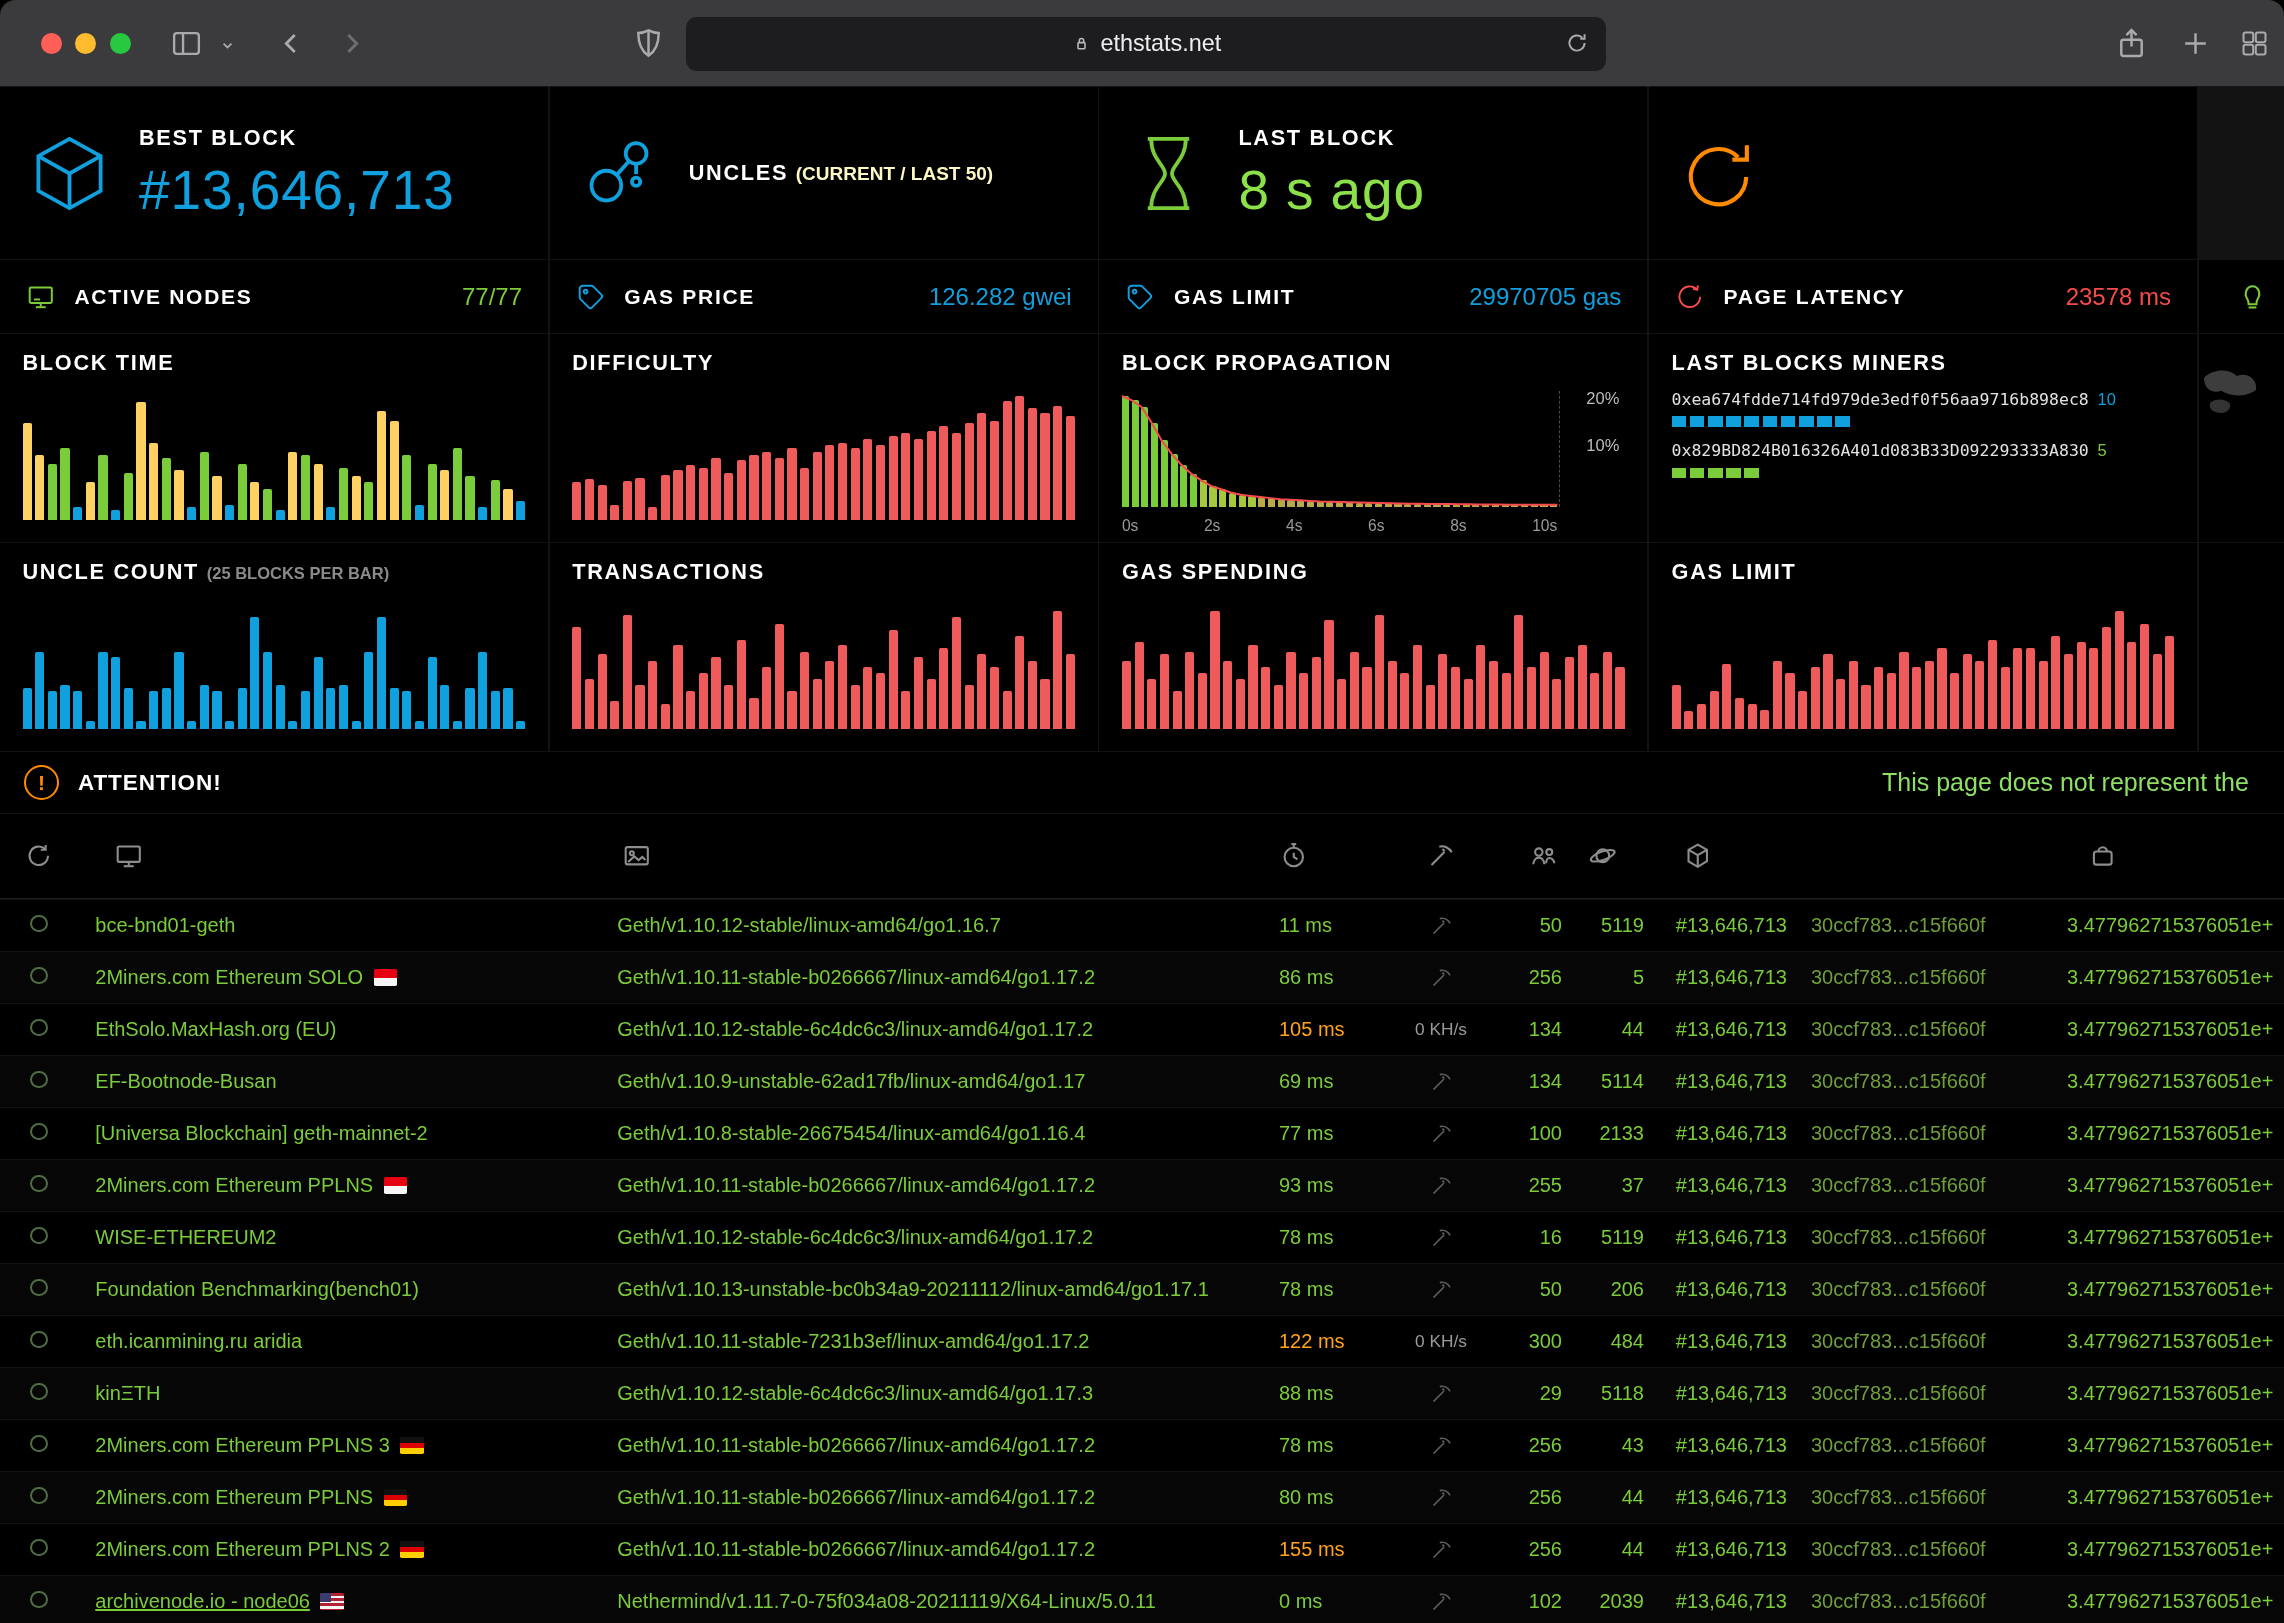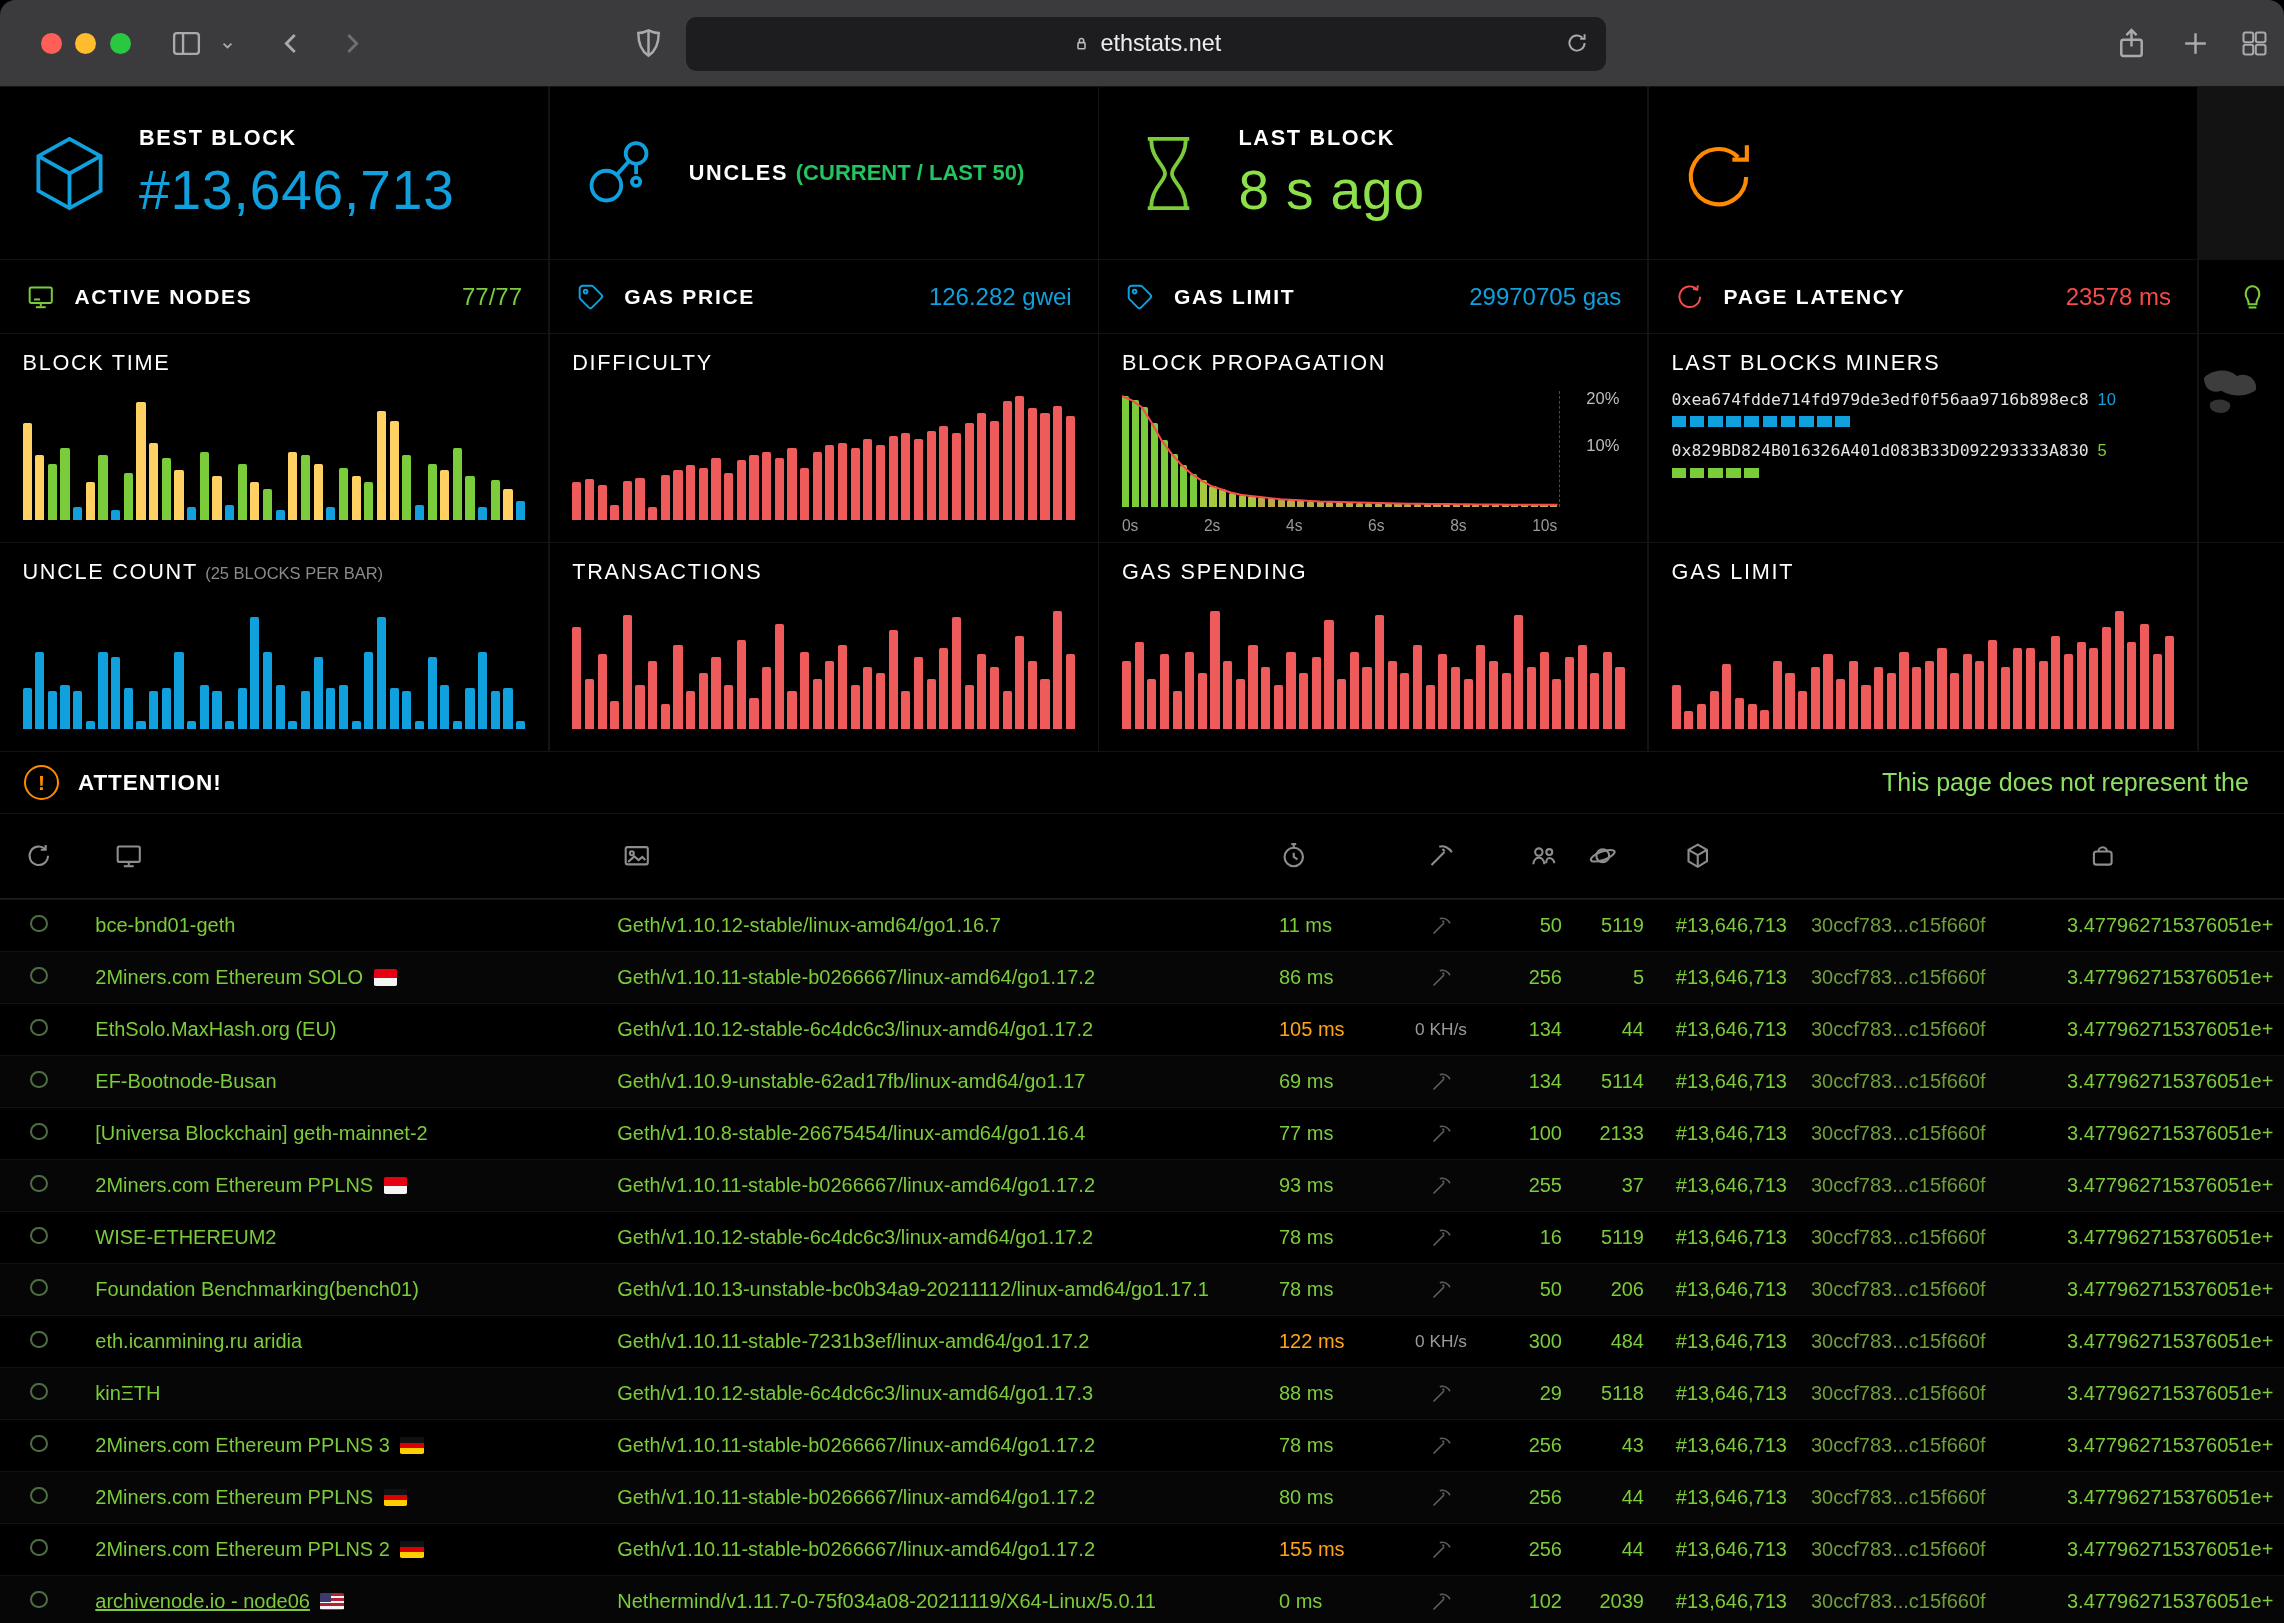--- a/index.html
+++ b/index.html
@@ -16,30 +16,30 @@
   .urlbar .lock{position:static;margin-right:8.7px;color:#b9b9be}
   .urlbar .reload{right:15.6px;top:13px;position:absolute}
 
   
   .grid5{display:grid;grid-template-columns:repeat(5,548px);column-gap:1.7px;background:#131313;width:2747px;border-bottom:1.7px solid #131313}
   .panel{background:#000;position:relative;overflow:hidden}
 
   .row-cards .panel{height:172px;display:flex;align-items:center}
   .bigicon{width:139px;display:flex;justify-content:center;flex:none}
   .biglabel{font-size:21.7px;font-weight:bold;letter-spacing:1.7px;color:#fff;white-space:nowrap}
-  .biglabel .sub{font-size:22px;color:#22c55e;letter-spacing:0;font-weight:bold}
+  .biglabel .sub{font-size:19px;color:#fef9c3;letter-spacing:0;font-weight:bold}
   .bigvalue{font-size:55px;margin-top:7px;letter-spacing:0.9px}
   .v-blue{color:#10a0de}.v-green{color:#8ce14b}.v-yellow{color:#ffd162}.v-red{color:#f74b4b}
 
   .row-stats .panel{height:73px;display:flex;align-items:center;padding:0 26px;gap:19px}
   .statlabel{font-size:21px;font-weight:bold;letter-spacing:1.7px;color:#fff;white-space:nowrap}
   .statvalue{margin-left:auto;font-size:24px;white-space:nowrap}
 
   .row-charts .panel{height:208px;padding:15.6px 22.5px}
-  .charttitle{font-size:21.7px;font-weight:normal;letter-spacing:1.7px;color:#fff;white-space:nowrap}
+  .charttitle{font-size:21.7px;font-weight:bold;letter-spacing:1.7px;color:#fff;white-space:nowrap}
   .charttitle .sub{font-size:16.5px;color:#8b8b8b;letter-spacing:0}
   .bars{position:absolute;left:22.5px;right:22.5px;top:62px;bottom:22.5px;display:flex;align-items:flex-end;gap:3.5px}
   .bars .bar{flex:1;min-height:2.6px;border-radius:1.7px 1.7px 0 0}
   .prop-bars{right:90px;gap:2.6px;bottom:35px}
   .linesvg{position:absolute;left:0;top:0;width:100%;height:100%;overflow:visible}
   .prop-axis{position:absolute;right:87px;top:57px;bottom:35px;border-right:0.9px dashed #4a4a4a}
   .ylab{position:absolute;right:28px;color:#bdbdbd;font-size:16.5px}
   .xlabs{position:absolute;left:22.5px;right:90px;bottom:7px;display:flex;justify-content:space-between;color:#9a9a9a;font-size:15.6px}
 
   .minerpanel{font-size:16.5px}

